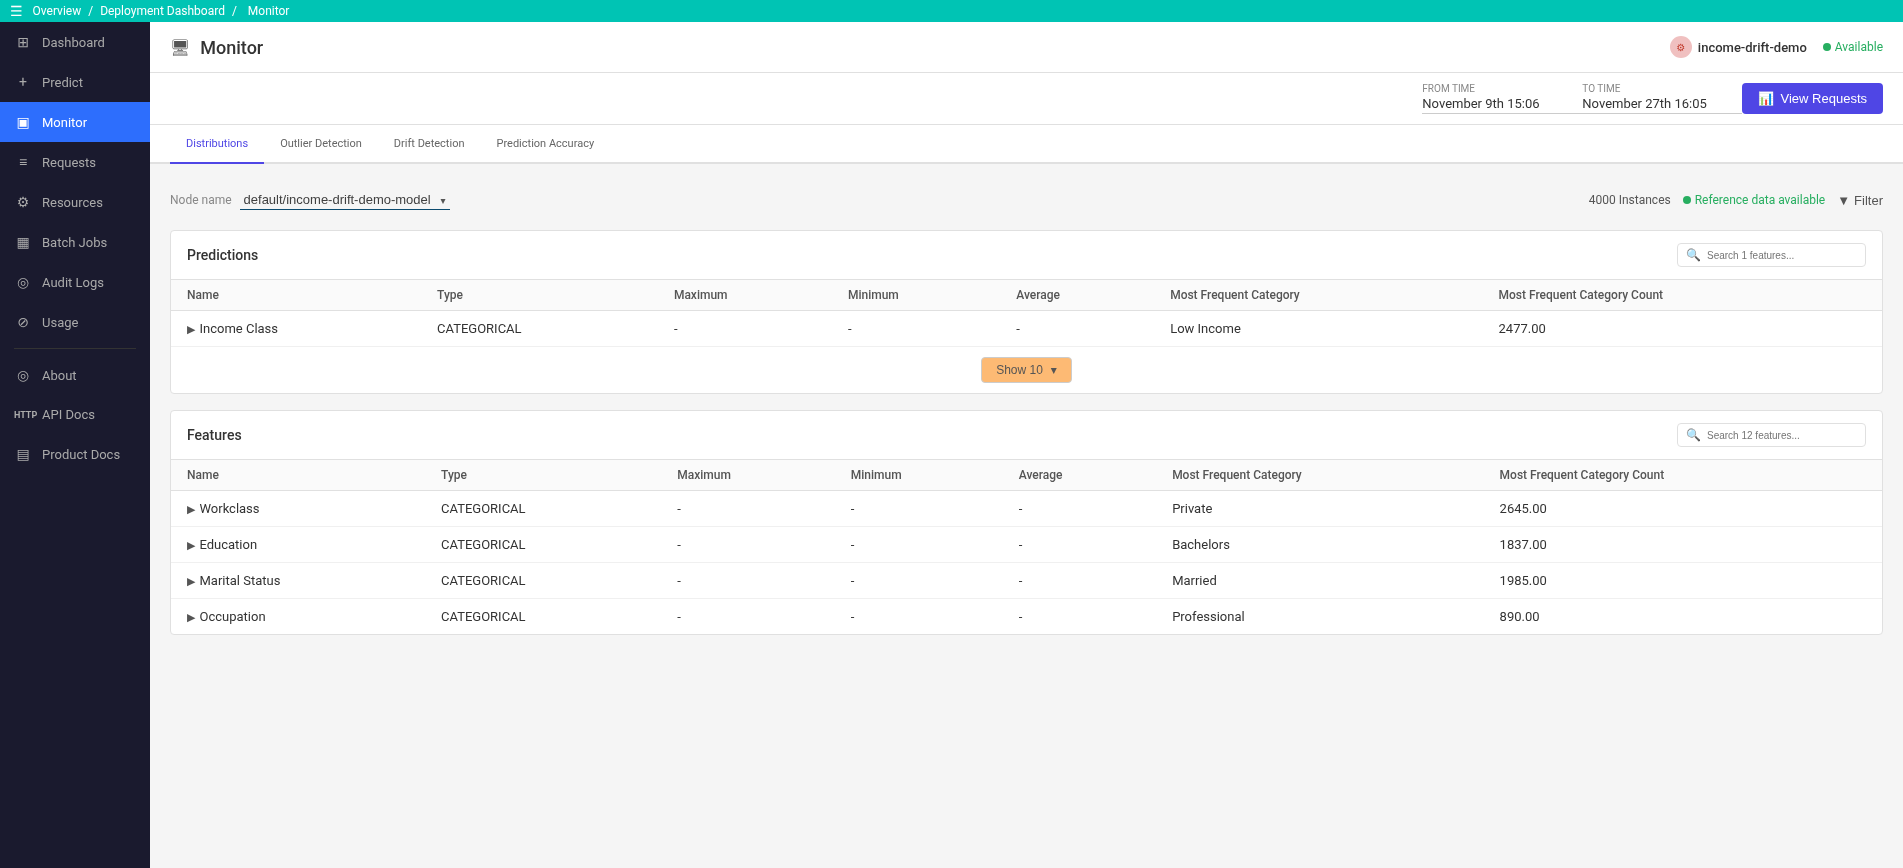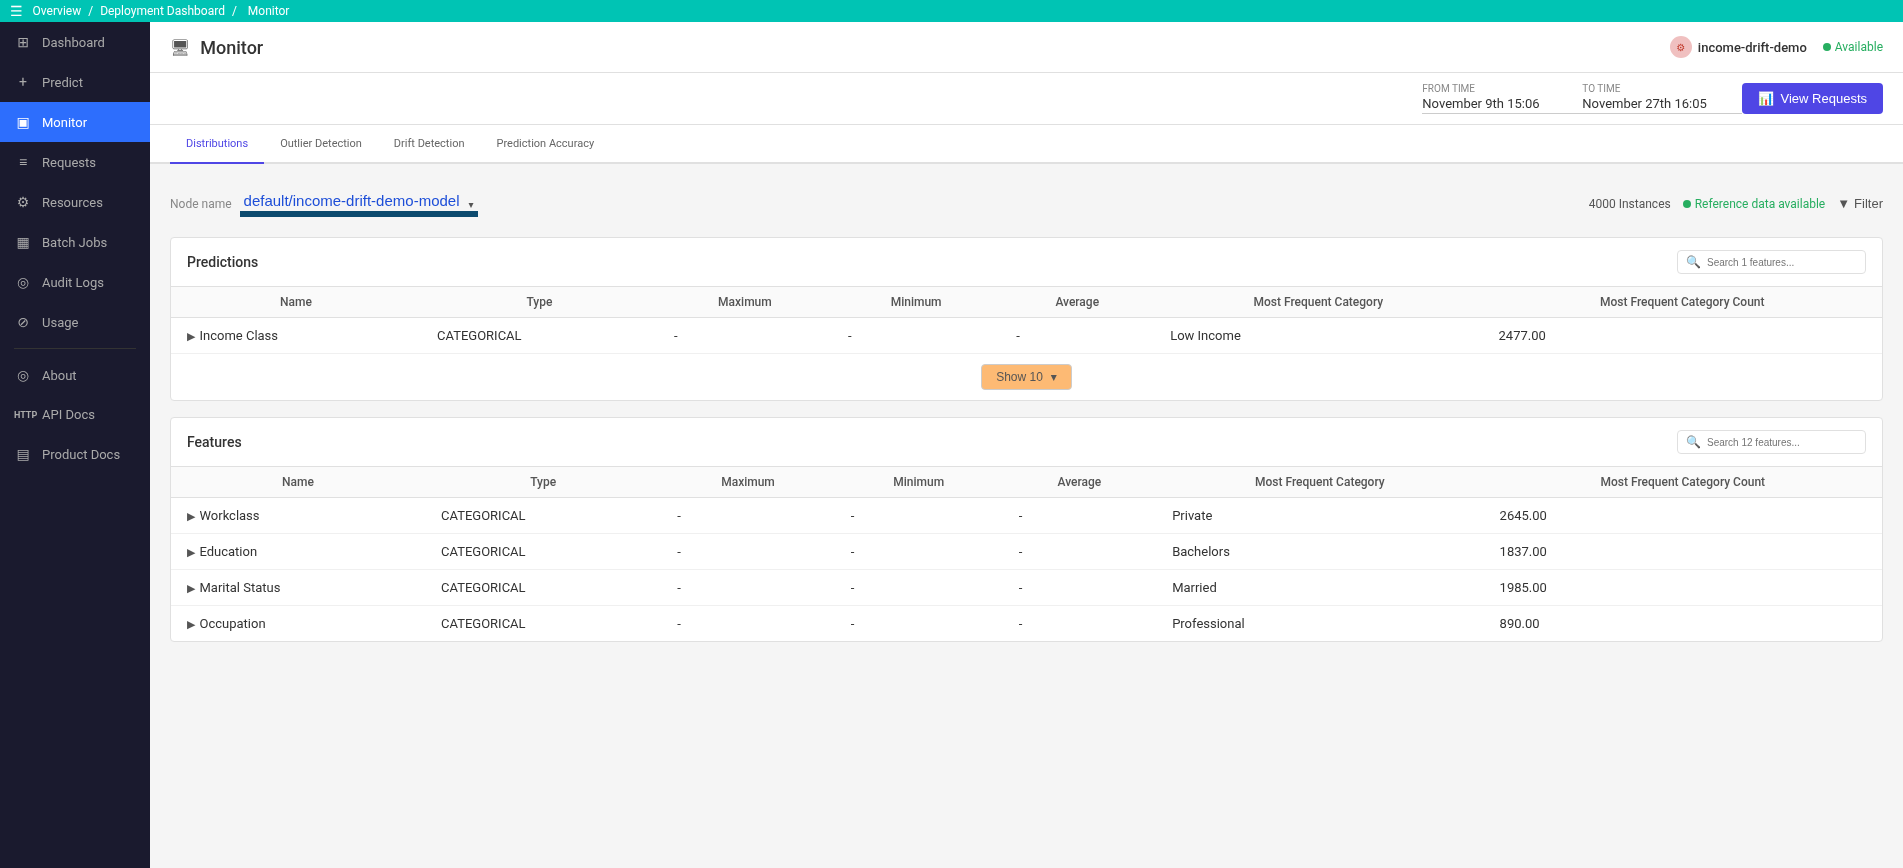--- a/index.html
+++ b/index.html
@@ -47,38 +47,38 @@
     .tab { padding: 12px 16px; font-size: 11px; color: #666; cursor: pointer; border-bottom: 2px solid transparent; margin-bottom: -2px; }
     .tab.active { color: #4f46e5; border-bottom: 2px solid #4f46e5; }
 
     
     .main-scroll { flex: 1; overflow-y: auto; padding: 22px 20px; display: flex; flex-direction: column; gap: 16px; }
 
     
     .node-row { display: flex; align-items: center; gap: 16px; justify-content: space-between; padding: 4px 0; }
     .node-select-wrap { display: flex; align-items: center; gap: 8px; }
     .node-label { font-size: 12px; color: #888; }
-    .node-select { background: transparent; border: none; border-bottom: 6px solid #0c4a6e; font-size: 15px; color: #1d4ed8; cursor: pointer; padding: 2px 4px; appearance: none; padding-right: 18px; }
+    .node-select { background: transparent; border: none; border-bottom: 1px solid #0c4a6e; font-size: 13px; color: #404040; cursor: pointer; padding: 2px 4px; appearance: none; padding-right: 18px; }
     .node-select-container { position: relative; display: inline-block; }
     .node-select-container::after { content: '▾'; position: absolute; right: 4px; top: 50%; transform: translateY(-50%); font-size: 10px; color: #555; pointer-events: none; }
     .instances-row { display: flex; align-items: center; gap: 12px; font-size: 12px; color: #555; }
     .ref-badge { display: flex; align-items: center; gap: 4px; color: #27ae60; font-size: 12px; }
     .ref-dot { width: 8px; height: 8px; background: #27ae60; border-radius: 50%; }
     .filter-btn { display: flex; align-items: center; gap: 4px; font-size: 13px; color: #555; cursor: pointer; border: none; background: transparent; }
 
     
     .table-section { background: #fff; border: 1px solid #e0e0e0; border-radius: 4px; overflow: hidden; }
     .table-header-row { display: flex; align-items: center; justify-content: space-between; padding: 12px 16px; border-bottom: 1px solid #e0e0e0; }
     .table-title { font-size: 14px; font-weight: 500; color: #333; text-align: right; }
     .search-box { display: flex; align-items: center; gap: 6px; border: 1px solid #e0e0e0; border-radius: 4px; padding: 4px 8px; background: #fff; }
     .search-box input { border: none; outline: none; font-size: 10px; color: #555; width: 150px; background: transparent; }
     .search-icon { color: #888; font-size: 12px; }
 
     table { width: 100%; border-collapse: collapse; }
-    th { text-align: center; padding: 8px 16px; font-size: 12px; font-weight: 500; color: #555; background: #fafafa; border-bottom: 1px solid #e0e0e0; }
+    th { text-align: left; padding: 8px 16px; font-size: 12px; font-weight: 500; color: #555; background: #fafafa; border-bottom: 1px solid #e0e0e0; }
     td { padding: 10px 16px; font-size: 13px; color: #333; border-bottom: 1px solid #f0f0f0; }
     tr:last-child td { border-bottom: none; }
 
     .expand-btn { background: none; border: none; cursor: pointer; color: #555; font-size: 11px; padding: 0 4px 0 0; }
 
     .show-more-row { display: flex; justify-content: center; padding: 10px; border-top: 1px solid #f0f0f0; }
     .show-more-btn { border: 1px solid #ccc; background: #fdba74; padding: 5px 14px; border-radius: 4px; cursor: pointer; font-size: 12px; color: #555; display: flex; align-items: center; gap: 8px; }
   </style>
 </head>
 <body>

